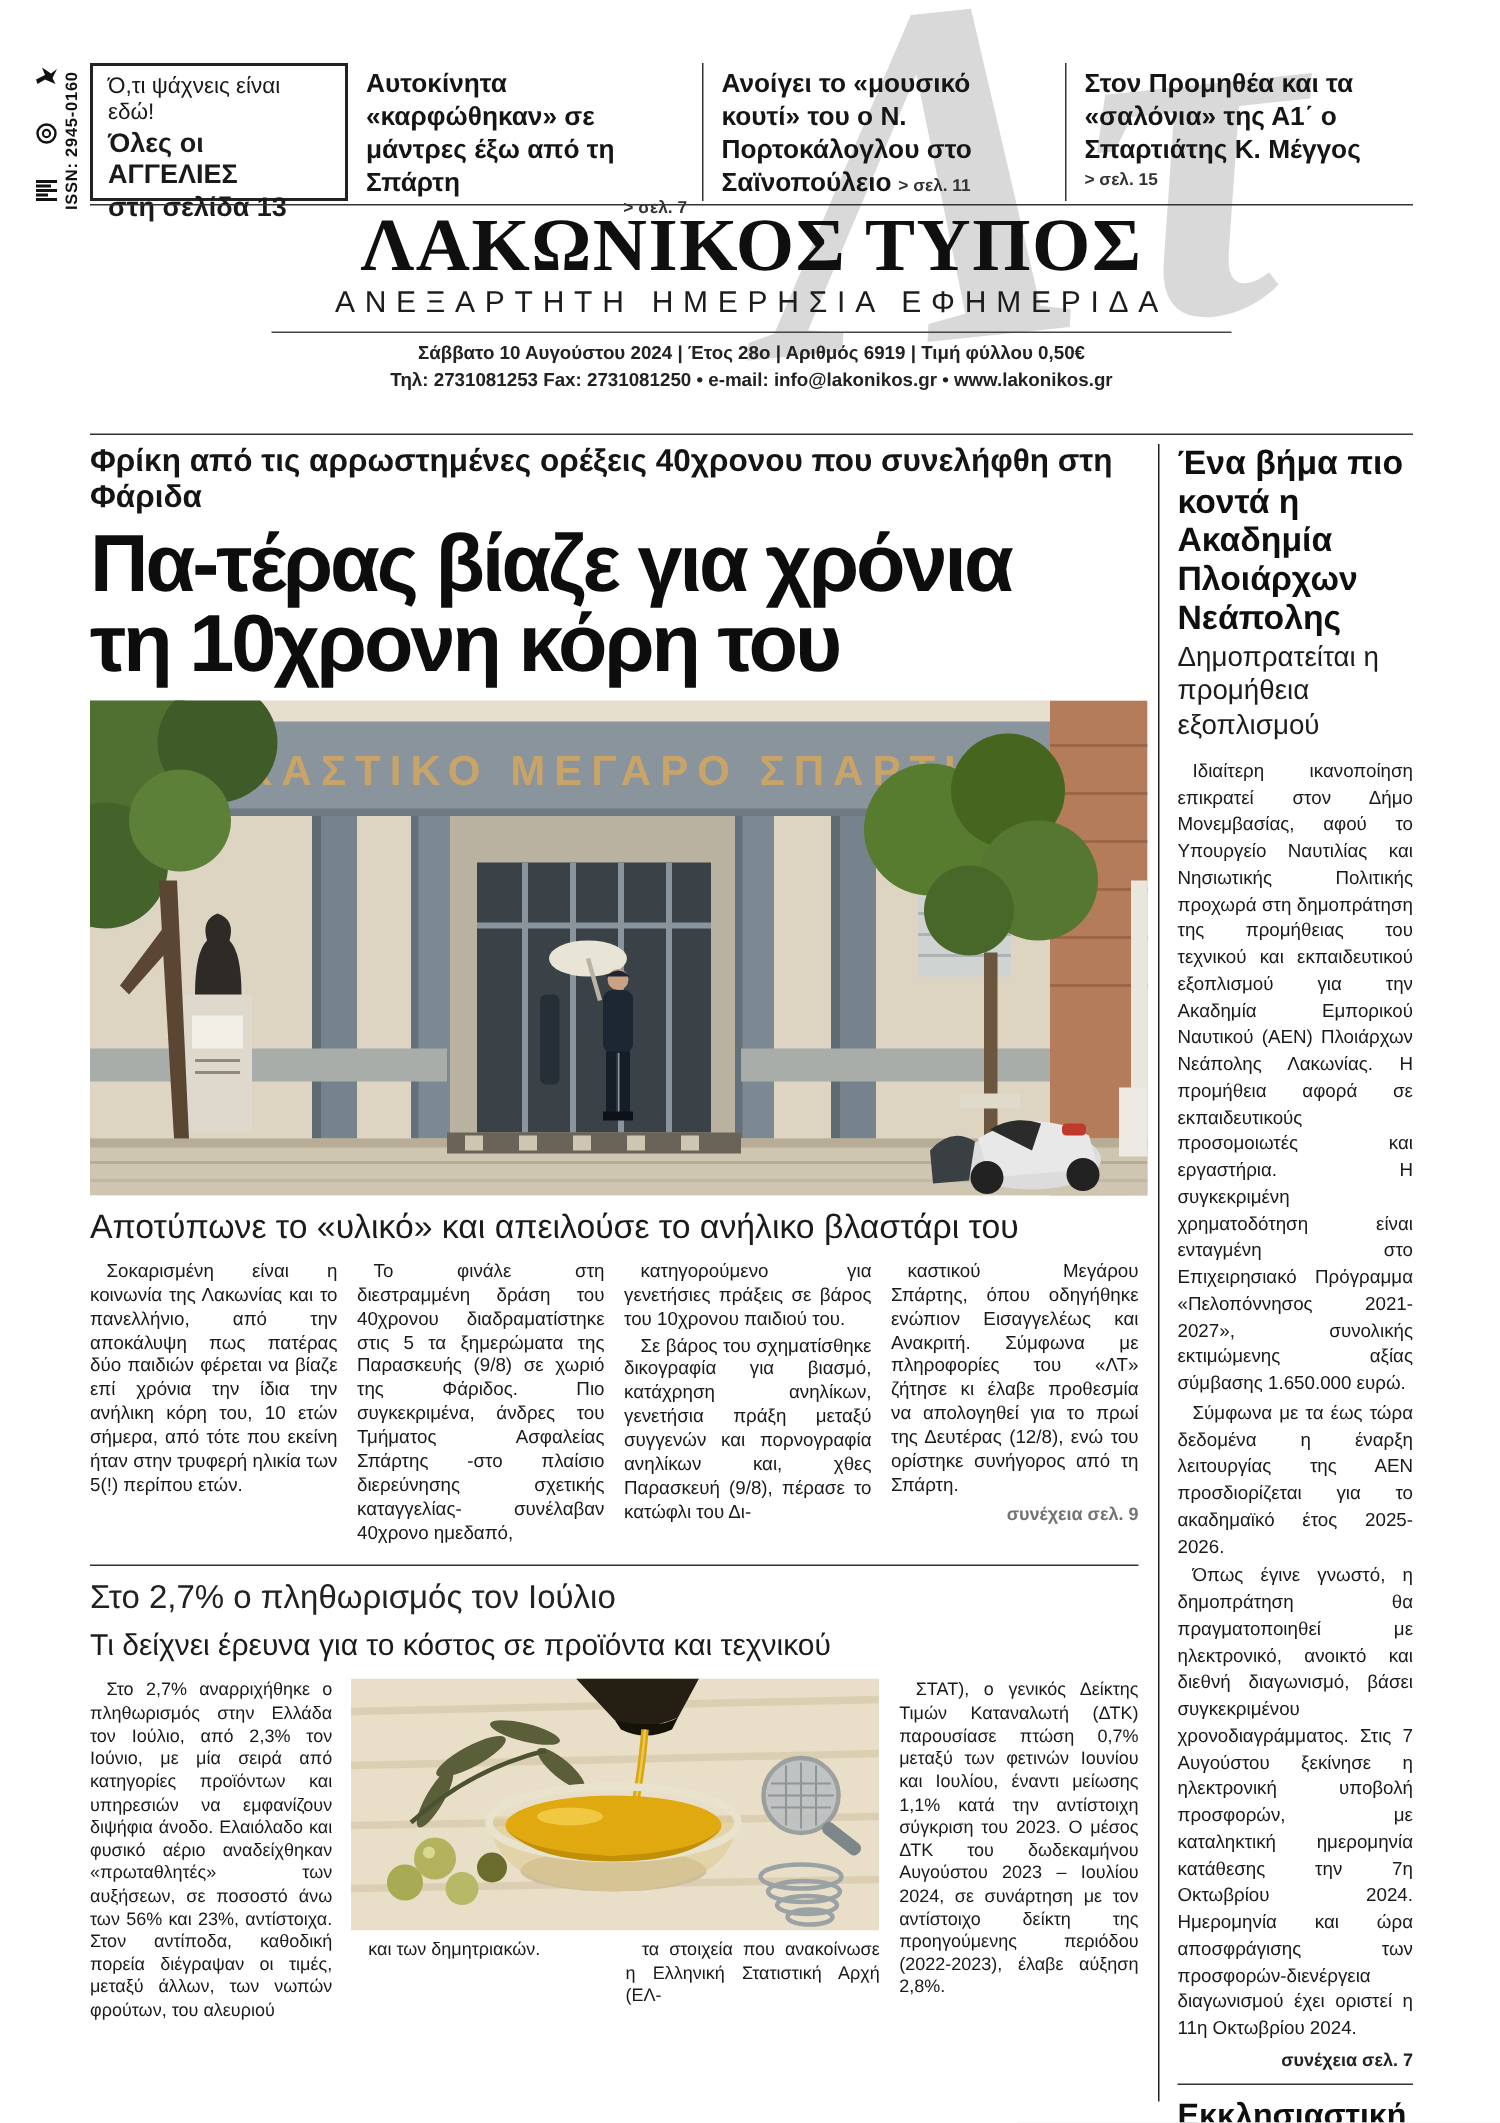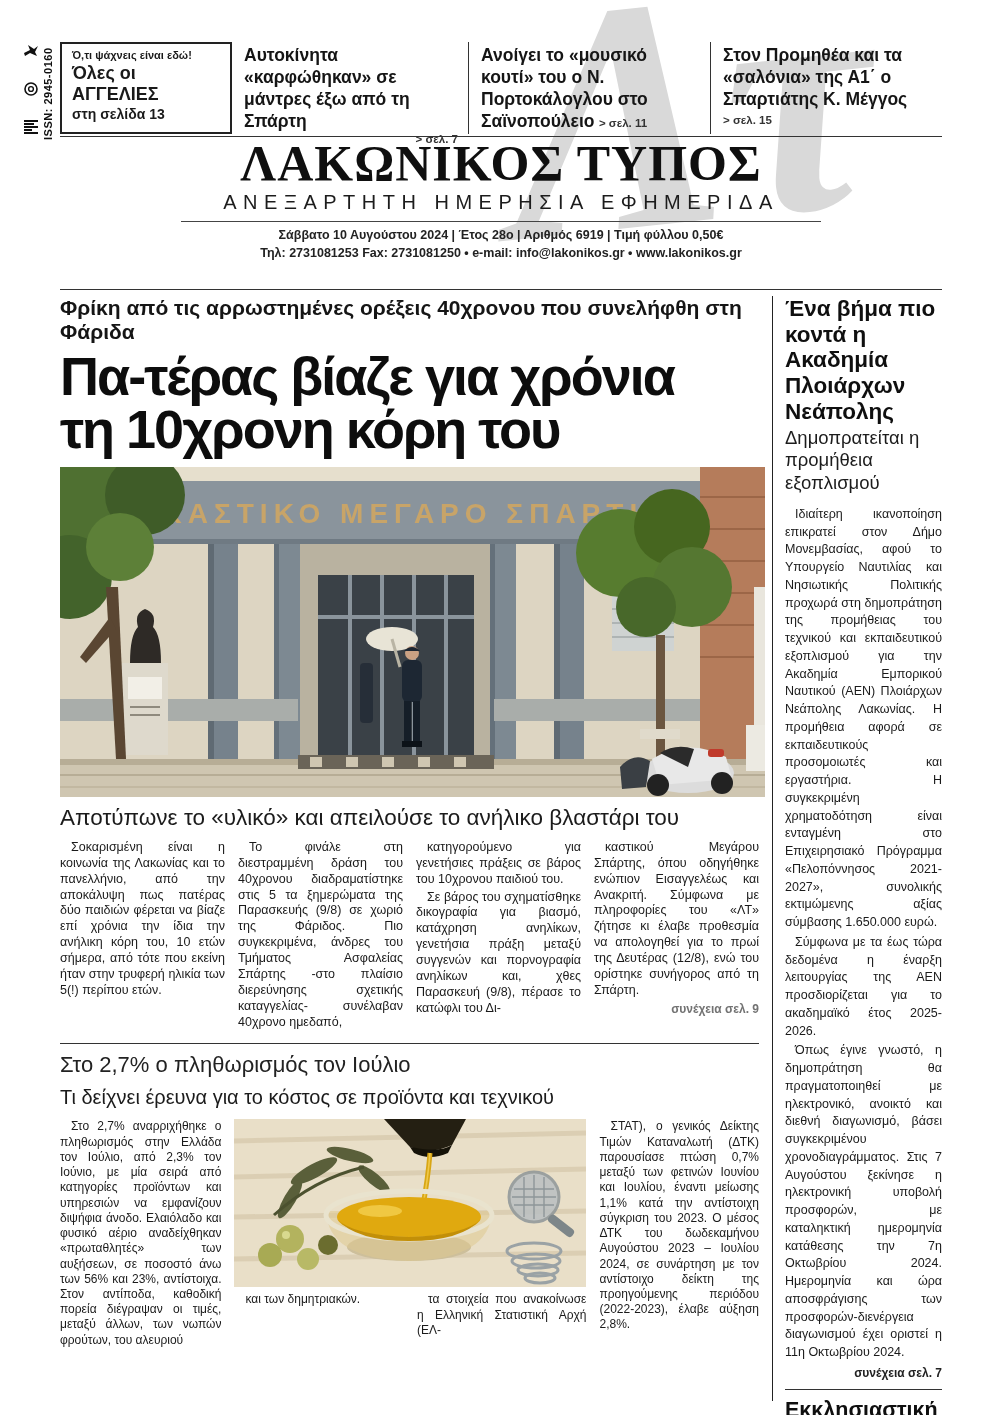--- a/index.html
+++ b/index.html
@@ -8,23 +8,23 @@
   .watermark{position:absolute;left:505px;top:-55px;z-index:0;
              font-family:"Liberation Serif",serif;font-style:italic;font-weight:700;
              font-size:330px;color:#d9d9d9;transform:rotate(-6deg);line-height:1;user-select:none;}
   
   .leftstrip{position:absolute;left:22px;top:44px;width:38px;height:96px;z-index:2;display:flex;gap:3px;}
   .logocol{display:flex;flex-direction:column;justify-content:space-between;align-items:center;width:17px;height:92px;}
   .issn{writing-mode:vertical-rl;transform:rotate(180deg);font-size:11px;font-weight:700;letter-spacing:.5px;color:#111;}
   
   .topstrip{position:absolute;left:60px;top:42px;right:58px;height:92px;display:flex;z-index:1;}
   .adbox{width:172px;border:2.5px solid #222;padding:5px 10px 4px 10px;box-sizing:border-box;}
-  .adbox .l1{font-size:11px;font-weight:700;}
+  .adbox .l1{font-size:15px;font-weight:400;}
   .adbox .l2{font-size:18px;font-weight:700;margin-top:2px;}
-  .adbox .l3{font-size:14px;font-weight:700;margin-top:1px;}
+  .adbox .l3{font-size:18px;font-weight:700;margin-top:1px;}
   .teaser{padding:2px 10px 0 12px;box-sizing:border-box;}
   .teaser.t1{width:236px;}
   .teaser.t2{width:242px;border-left:1.6px solid #333;}
   .teaser.t3{flex:1;border-left:1.6px solid #333;}
   .teaser .txt{font-size:17.5px;font-weight:700;line-height:1.26;color:#151515;}
   .pageref{font-size:11.5px;font-weight:700;color:#333;white-space:nowrap;}
   .teaser.t1 .pageref{display:block;text-align:right;margin-top:1px;}
   .hr{position:absolute;left:60px;right:58px;border-top:1.6px solid #333;z-index:1;}
   
   .masthead{position:absolute;left:60px;right:58px;top:139px;text-align:center;z-index:1;}

